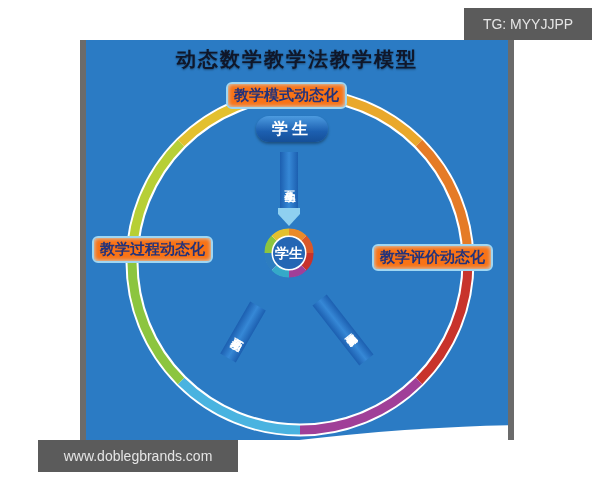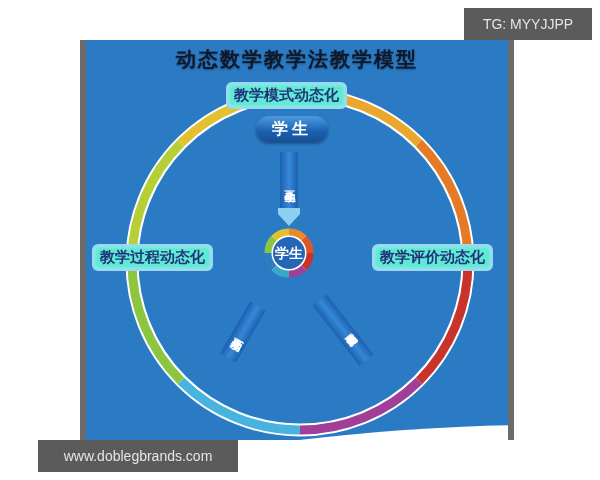--- a/index.html
+++ b/index.html
@@ -2,21 +2,21 @@
 <html><head>
 <meta charset="utf-8">
 <style>
   html,body{margin:0;padding:0;}
   body{width:600px;height:480px;background:#ffffff;position:relative;overflow:hidden;font-family:"DejaVu Sans",sans-serif;}
   .frame{position:absolute;left:80px;top:40px;width:434px;height:400px;background:#6b6b6b;}
   .panel{position:absolute;left:86px;top:40px;width:422px;height:400px;background:#2b7bc4;overflow:hidden;}
   .panel .bottom-wave{position:absolute;left:0;bottom:-30px;width:600px;height:40px;background:#ffffff;border-radius:50% 50% 0 0/100% 100% 0 0;transform:translateX(20px) rotate(-4deg);}
   .title{position:absolute;left:0;top:6px;width:422px;text-align:center;color:#0f172a;font-weight:bold;font-size:20px;letter-spacing:2px;text-shadow:0 1px 2px rgba(0,0,0,0.4);}
   svg.ring{position:absolute;left:0;top:0;}
-  .label-box{position:absolute;background:#5eead4;border:2px solid #9fd6f2;border-radius:6px;color:#24337a;font-weight:bold;font-size:15px;padding:2px 6px;white-space:nowrap;box-shadow:0 0 4px #bfe6fb inset;}
+  .label-box{position:absolute;background:#f97316;border:2px solid #9fd6f2;border-radius:6px;color:#24337a;font-weight:bold;font-size:15px;padding:2px 6px;white-space:nowrap;box-shadow:0 0 4px #bfe6fb inset;}
   .pill{position:absolute;height:26px;border-radius:14px;background:linear-gradient(#4c9be0,#1c5fb0 60%,#154f98);color:#ffffff;font-weight:bold;font-size:16px;text-align:center;line-height:26px;letter-spacing:4px;box-shadow:0 2px 3px rgba(0,0,0,0.35);}
   .arrow{position:absolute;background:linear-gradient(90deg,#1c5fb0,#3688d6 50%,#1c5fb0);color:#ffffff;font-weight:bold;font-size:11px;text-align:center;}
   .arrow-tip{position:absolute;}
   .center-wheel{position:absolute;}
   .center-text{position:absolute;left:0;top:0;width:50px;height:50px;line-height:50px;text-align:center;color:#ffffff;font-weight:bold;font-size:14px;}
   .badge{position:absolute;background:#5b5b5b;color:#e5e5e5;font-family:"Liberation Sans",sans-serif;}
 </style>
 </head>
 <body>
 
@@ -33,21 +33,21 @@
       <path d="M 382 222 A 168 168 0 0 1 333 341" stroke="#c8332b"></path>
       <path d="M 333 341 A 168 168 0 0 1 214 390" stroke="#a03f98"></path>
       <path d="M 214 390 A 168 168 0 0 1 95 341" stroke="#49b3e0"></path>
       <path d="M 95 341 A 168 168 0 0 1 46 222" stroke="#8cc53f"></path>
       <path d="M 46 222 A 168 168 0 0 1 95 103" stroke="#b7cf36"></path>
       <path d="M 95 103 A 168 168 0 0 1 214 54" stroke="#e3c02f"></path>
     </g>
   </svg>
 
   <div class="label-box" style="left:140px;top:42px;">教学模式动态化</div>
-  <div class="label-box" style="left:6px;top:204px;">教学过程动态化</div>
+  <div class="label-box" style="left:6px;top:196px;">教学过程动态化</div>
   <div class="label-box" style="left:286px;top:204px;">教学评价动态化</div>
 
   <div class="pill" style="left:170px;top:76px;width:72px;">学生</div>
 
   <div class="arrow" style="left:194px;top:112px;width:18px;height:56px;writing-mode:vertical-rl;line-height:18px;padding-top:2px;">
     <span>生生互动</span>
   </div>
   <svg class="arrow-tip" style="left:192px;top:168px;" width="22" height="18">
       <polygon points="0,0 22,0 22,6 11,18 0,6" fill="#8fd0f0"></polygon>
     </svg>

